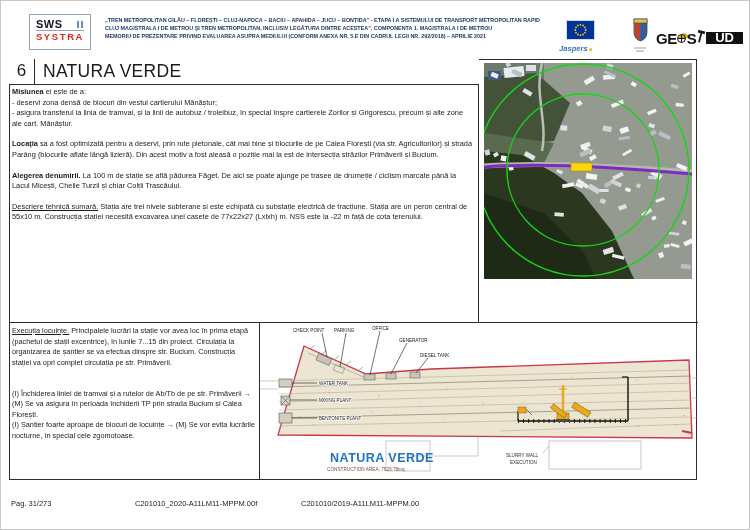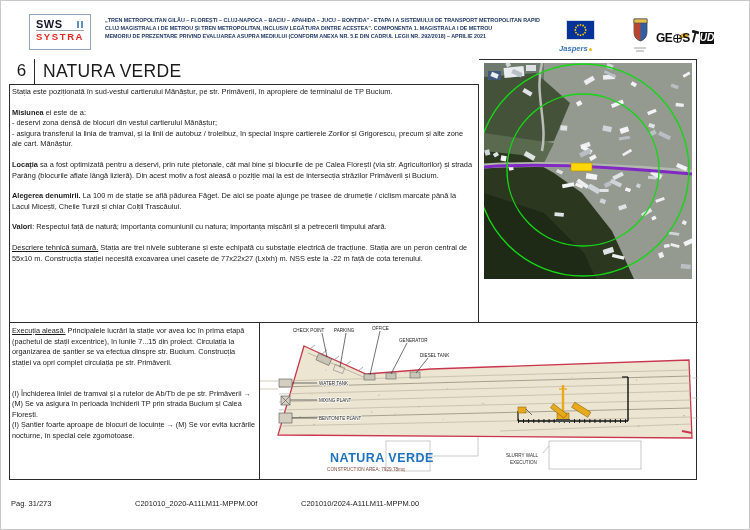--- a/index.html
+++ b/index.html
@@ -19,24 +19,24 @@
   .systra{font-size:9.5px;font-weight:700;color:#e02720;letter-spacing:1.6px;margin-top:0;}
   .hdr-text{left:104px;top:15px;width:460px;color:#1f3864;font-size:5.4px;font-weight:700;
     line-height:8.2px;white-space:nowrap;}
   .eu-flag{left:566px;top:20px;width:27px;height:18px;background:#003399;box-shadow:0 0 0 1px #d7dde5;}
   .jaspers{left:558px;top:43px;font-size:7.6px;font-weight:700;color:#3a74b8;font-style:italic;}
   .jaspers .dot{display:inline-block;width:3px;height:3px;border-radius:50%;background:#f2b705;margin-left:1px;}
   .crest{left:631px;top:17px;width:16px;height:30px;text-align:center;}
   .crest .cap{display:block;height:2px;background:#cfcfcf;margin:1px 2px 0 2px;}
   .geostud{left:655px;top:24px;width:60px;height:22px;}
   .geo-row{position:absolute;left:0;top:6px;display:flex;align-items:center;height:14px;}
-  .geo-ge,.geo-s{font-size:12px;font-weight:800;color:#111;letter-spacing:-0.5px;line-height:13px;}
+  .geo-ge,.geo-s{font-size:15px;font-weight:800;color:#111;letter-spacing:-0.5px;line-height:13px;}
   .geo-globe{width:9px;height:9px;border:1.4px solid #111;border-radius:50%;box-sizing:border-box;margin:0 .5px;
     background:linear-gradient(#111 0 0) center/100% 1px no-repeat,linear-gradient(90deg,#111 0 0) center/1px 100% no-repeat;}
-  .geo-ud{background:#111;color:#fff;font-size:10px;font-weight:800;padding:1px 0;line-height:10px;margin-left:1px;font-style:italic;}
+  .geo-ud{background:#111;color:#fff;font-size:13px;font-weight:800;padding:1px 9px;line-height:10px;margin-left:1px;}
   .geo-hat{position:absolute;left:22px;top:-1px;}
   
   .main-box{left:8px;top:58px;width:688px;height:421px;border:1.5px solid #2b2b2b;box-sizing:border-box;}
   .v-top{left:477px;top:58px;height:264px;width:0;border-left:1.5px solid #2b2b2b;}
   .h-mid{left:8px;top:321px;width:689px;height:0;border-top:1.5px solid #2b2b2b;}
   .v-bot{left:258px;top:321px;height:158px;width:0;border-left:1.5px solid #2b2b2b;}
   .title-row{left:8px;top:58px;width:470px;height:26px;border-bottom:1.5px solid #2b2b2b;
     display:flex;box-sizing:border-box;background:#fff;}
   .title-num{width:26px;border-right:1.5px solid #2b2b2b;box-sizing:border-box;font-size:17px;
     line-height:24px;text-align:center;}
@@ -127,32 +127,30 @@
   <div class="abs v-top"></div>
   <div class="abs h-mid"></div>
   <div class="abs v-bot"></div>
 
   <div class="abs title-row">
     <div class="title-num">6</div>
     <div class="title-text">NATURA VERDE</div>
   </div>
 
   <div class="abs text-area">
-    <p class="para"><span></span><span>Stația este poziționată în sud-vestul cartierului Mănăștur, pe str. Primăverii, în apropiere de terminalul de TP Bucium.</span></p>
     <p class="para"><span class="lead-b">Misiunea</span><span> ei este de a:
 - deservi zona densă de blocuri din vestul cartierului Mănăștur;
 - asigura transferul la linia de tramvai, și la linii de autobuz / troleibuz, în special înspre cartierele Zorilor și Grigorescu, precum și alte zone ale cart. Mănăștur.</span></p>
     <p class="para"><span class="lead-b">Locația</span><span> sa a fost optimizată pentru a deservi, prin rute pietonale, cât mai bine și blocurile de pe Calea Florești (via str. Agricultorilor) și strada Parâng (blocurile aflate lângă lizieră). Din acest motiv a fost aleasă o poziție mai la est de intersecția străzilor Primăverii și Bucium.</span></p>
     <p class="para"><span class="lead-b">Alegerea denumirii.</span><span> La 100 m de stație se află pădurea Făget. De aici se poate ajunge pe trasee de drumeție / ciclism marcate până la Lacul Micești, Cheile Turzii și chiar Colții Trascăului.</span></p>
-    <p class="para"><span class="lead-b">Valori</span><span>: Respectul față de natură; importanța comuniunii cu natura; importanța mișcării și a petrecerii timpului afară.</span></p>
     <p class="para"><span class="lead-u">Descriere tehnică sumară.</span><span> Stația are trei nivele subterane și este echipată cu substație electrică de tracțiune. Stația are un peron central de 55x10 m. Construcția stației necesită excavarea unei casete de 77x22x27 (Lxlxh) m. NSS este la -22 m față de cota terenului.</span></p>
   </div>
 
   <div class="abs bottom-left">
-    <p class="para"><span class="lead-u">Execuția aleasă.</span><span> Principalele lucrări la stație vor avea loc în prima etapă (pachetul de stații excentrice), în lunile 7...15 din proiect. Circulația la organizarea de șantier se va efectua dinspre str. Bucium. Construcția stației va opri complet circulația pe str. Primăverii.</span></p>
+    <p class="para"><span class="lead-u">Execuția locuințe.</span><span> Principalele lucrări la stație vor avea loc în prima etapă (pachetul de stații excentrice), în lunile 7...15 din proiect. Circulația la organizarea de șantier se va efectua dinspre str. Bucium. Construcția stației va opri complet circulația pe str. Primăverii.</span></p>
     <p class="para"><span>
 (I) Închiderea liniei de tramvai și a rutelor de Ab/Tb de pe str. Primăverii → (M) Se va asigura în perioada închiderii TP prin strada Bucium și Calea Florești.
 (I) Șantier foarte aproape de blocuri de locuințe → (M) Se vor evita lucrările nocturne, în special cele zgomotoase.</span></p>
   </div>
 
   <div class="abs map">
     <svg width="208" height="216" viewBox="0 0 208 216">
       <rect x="0" y="0" width="208" height="216" fill="#949a90"></rect>
       <rect x="0" y="0" width="60" height="28" fill="#6d7a6d"></rect>
       <path d="M0,14 L52,10 L86,40 L70,78 L22,82 L0,70 Z" fill="#44523a"></path>
@@ -365,15 +363,15 @@
       </g>
       <text x="70" y="139" font-size="12.5" font-weight="bold" fill="#1e73be" letter-spacing="0.5">NATURA VERDE</text>
       <text x="67" y="148" font-size="4.7" fill="#7d4a3a">CONSTRUCTION AREA: 7929.78mq</text>
       <text x="246" y="134" font-size="4.6" fill="#333">SLURRY WALL</text>
       <text x="250" y="141" font-size="4.6" fill="#333">EXECUTION</text>
     </svg>
   </div>
 
   <span class="abs footer f1">Pag. 31/273</span>
   <span class="abs footer f2">C201010_2020-A11LM11-MPPM.00f</span>
-  <span class="abs footer f3">C201010/2024-A11LM11-MPPM.00</span>
+  <span class="abs footer f3">C201010/2019-A11LM11-MPPM.00</span>
 
 </div>
 
 </body></html>

